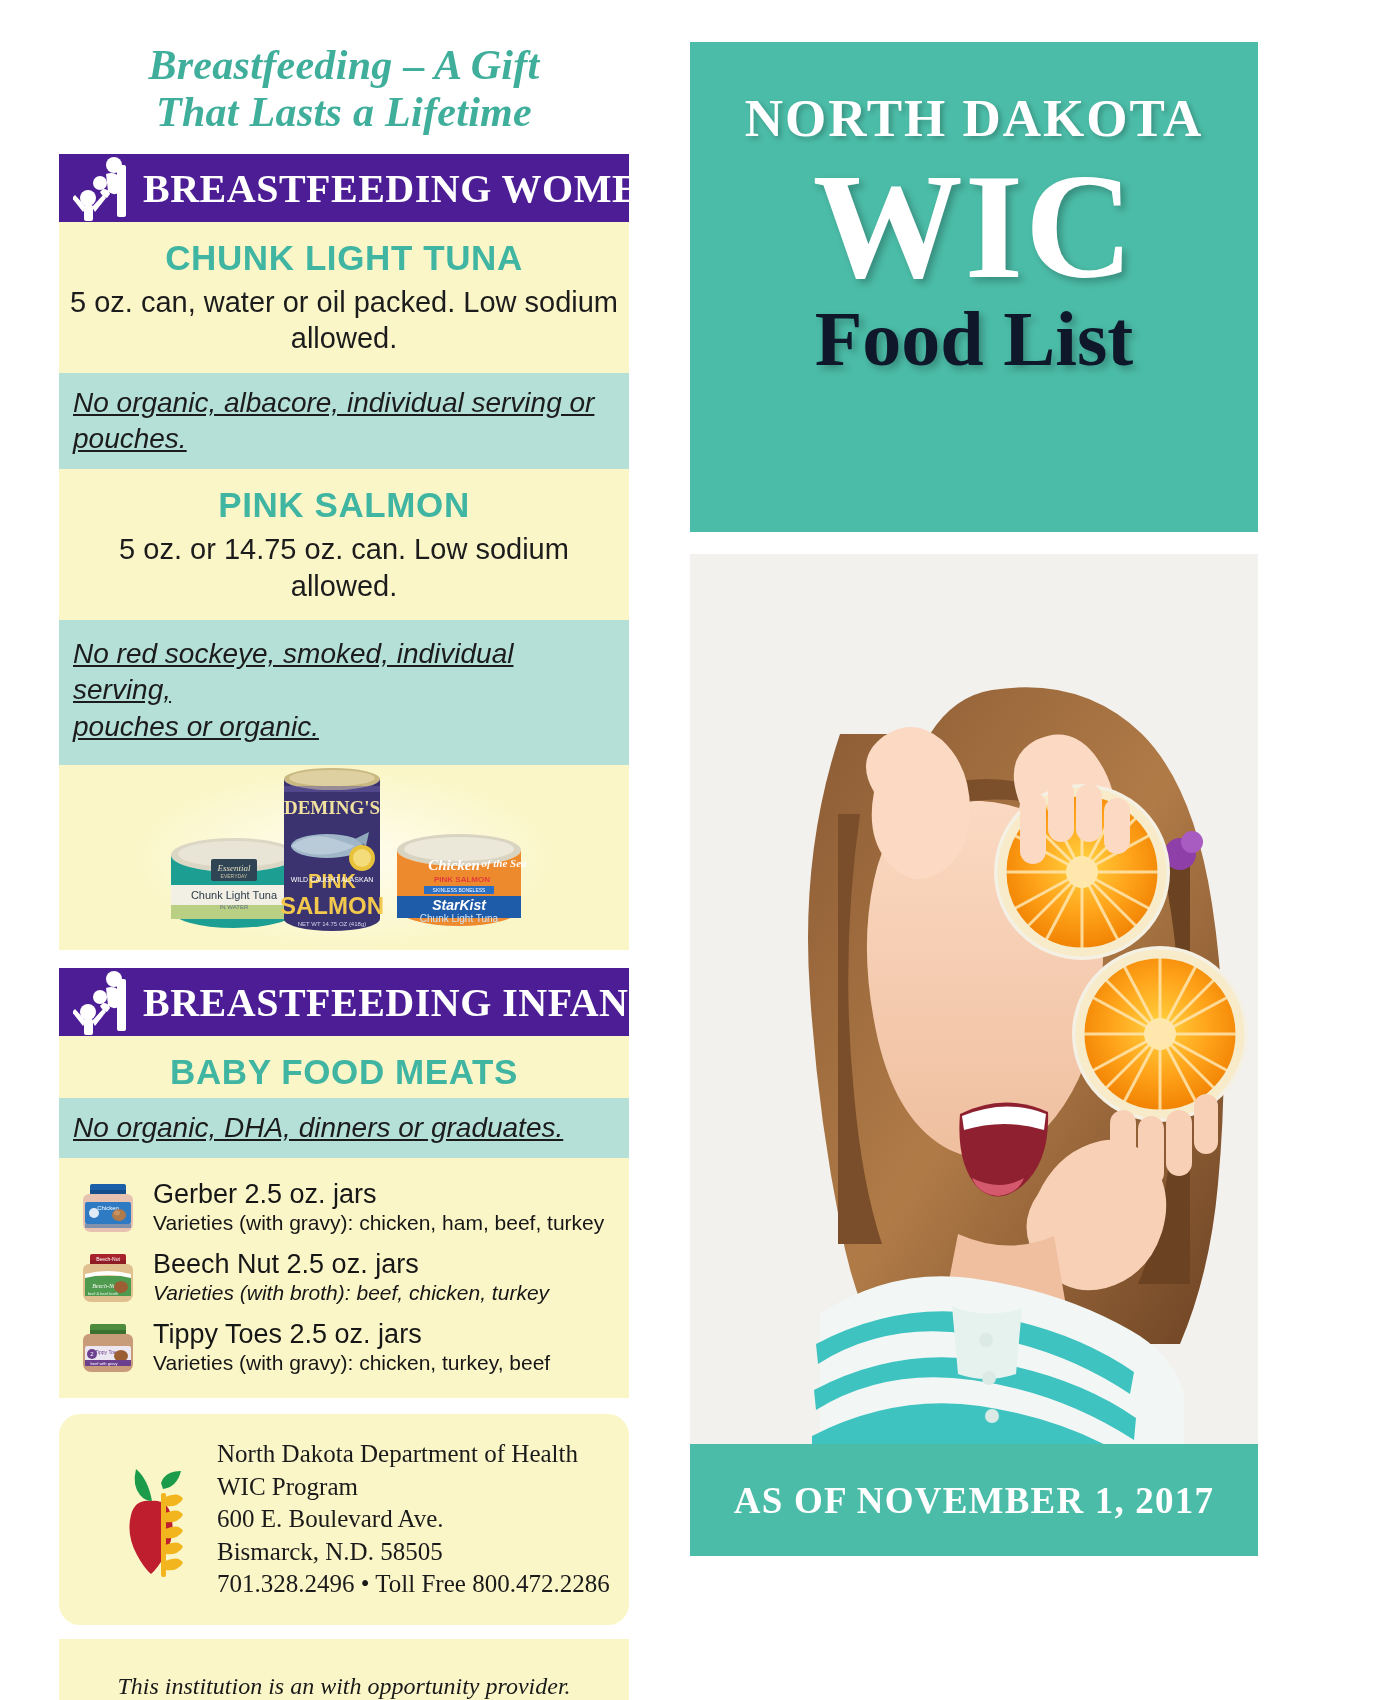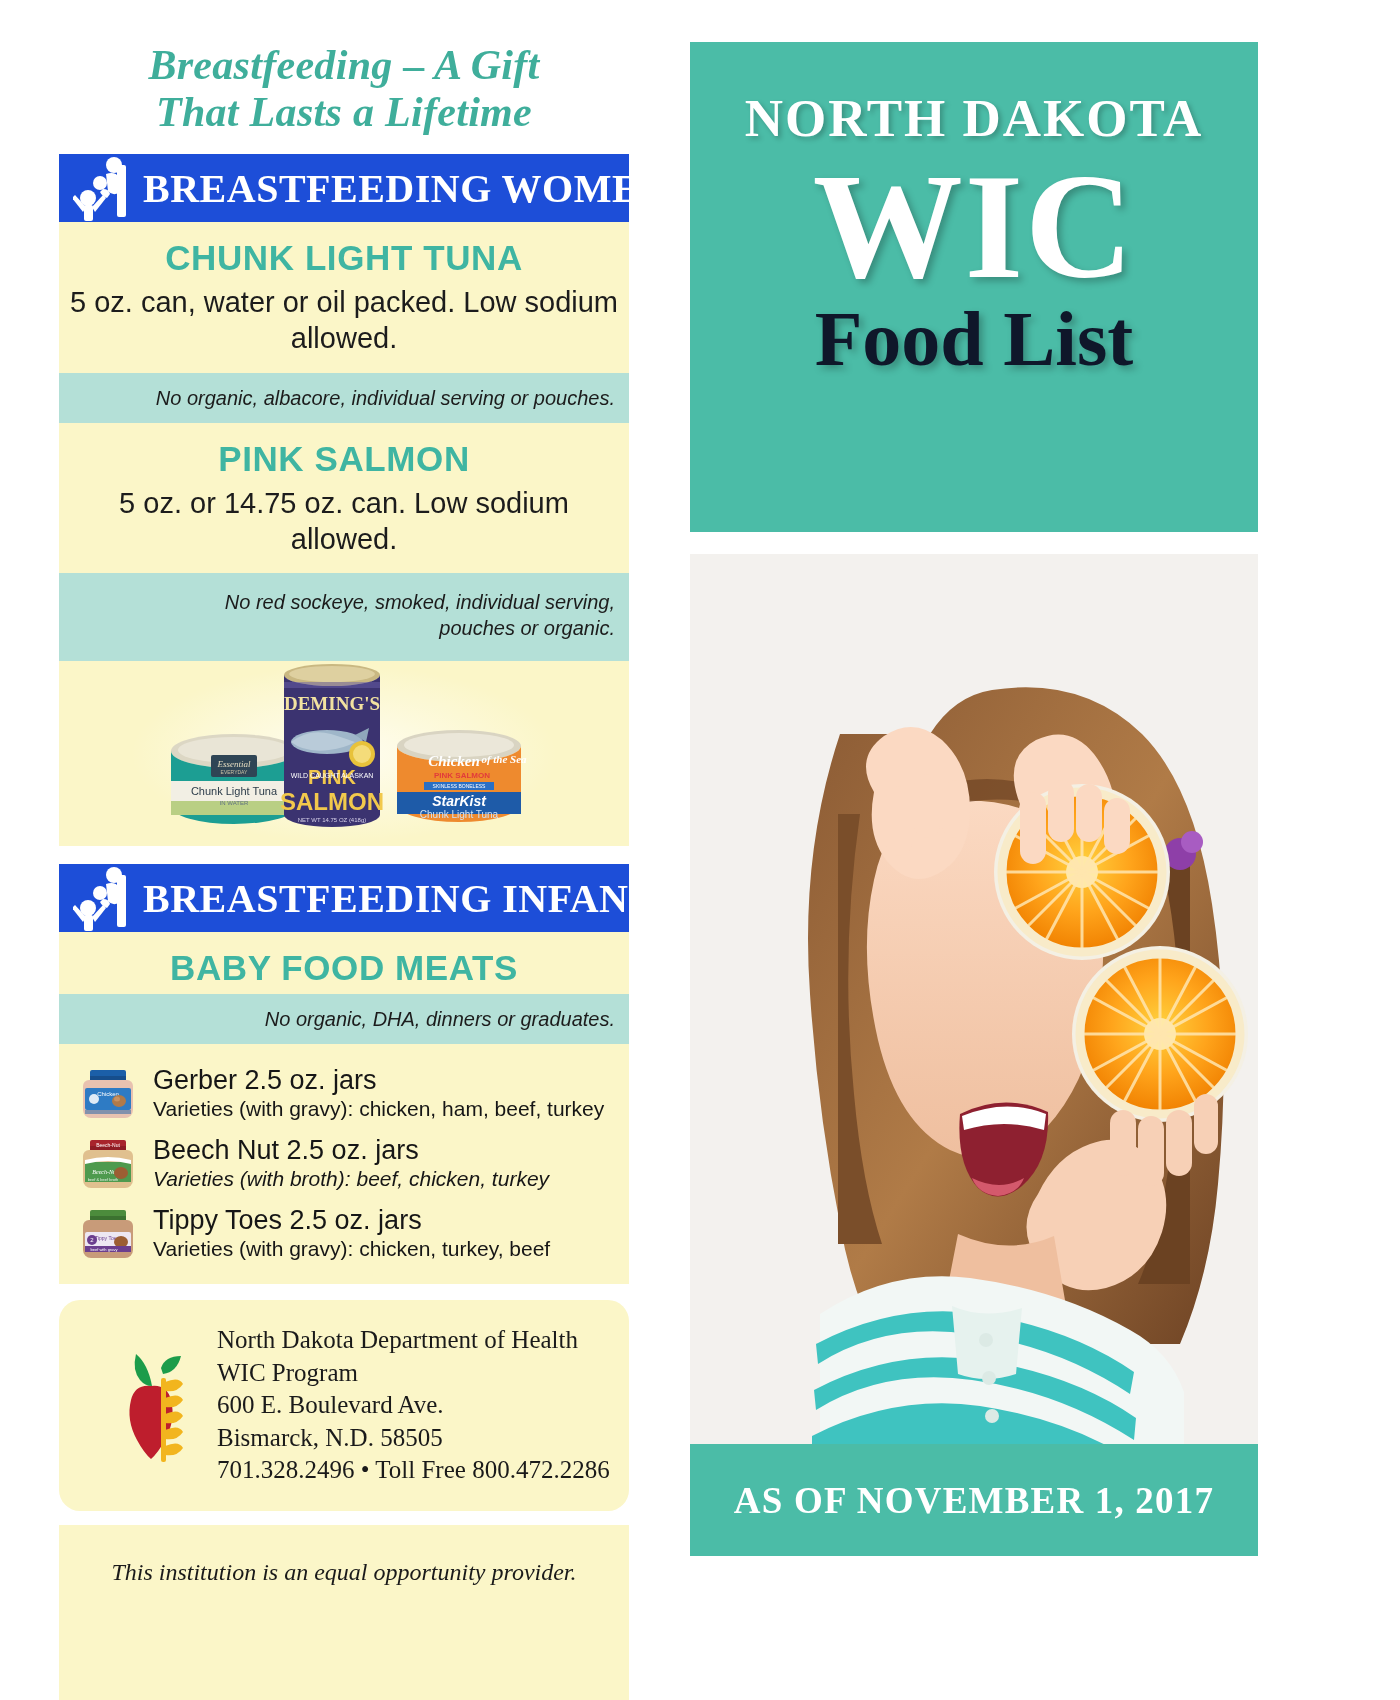--- a/index.html
+++ b/index.html
@@ -9,43 +9,43 @@
   
   #left-column{position:absolute;left:42px;top:0;width:570px;height:1700px;margin-left:17px;}
 
   .tagline{
     text-align:center;font-family:"Liberation Serif", serif;font-style:italic;
     font-weight:bold;color:#3FAE9B;font-size:42px;line-height:1.12;
     padding-top:42px;letter-spacing:.3px;
   }
 
   .section-bar{
-    background:#1d4ed8;height:68px;margin-top:18px;
+    background:#4c1d95;height:68px;margin-top:18px;
     display:flex;align-items:center;position:relative;
   }
   .section-bar .bar-title{
     color:#ffffff;font-family:"Liberation Serif", serif;font-weight:bold;
     font-size:40px;letter-spacing:.5px;margin-left:8px;white-space:nowrap;
   }
   .bf-icon{width:62px;height:66px;margin-left:14px;flex:0 0 auto;}
 
   .cream{background:#FBF6C8;}
   .mint{background:#B4E0D7;}
 
   .food-name{
     text-align:center;color:#3FB5A2;font-weight:bold;font-size:35px;
     letter-spacing:.6px;padding:16px 0 6px 0;
   }
   .food-desc{
     text-align:center;color:#1c1c1c;font-size:29px;padding:0 10px 16px 10px;
     line-height:1.25;
   }
   .note{
-    text-align:right;font-style:italic;color:#1c1c1c;font-size:20px;
-    padding:12px 14px;line-height:1.3;
+    text-align:left;font-style:italic;color:#1c1c1c;font-size:28px;
+    padding:12px 14px;line-height:1.3;text-decoration:underline;
   }
   .note.tall{padding:16px 14px 20px 14px;}
 
   
   .cans-strip{background:#FBF6C8;height:185px;position:relative;overflow:hidden;}
   .can{position:absolute;bottom:0;}
   .can-glow{position:absolute;left:50%;top:50%;transform:translate(-50%,-50%);
     width:430px;height:180px;border-radius:50%;
     background:radial-gradient(ellipse at center,#fffdf0 0%,rgba(251,246,200,0) 70%);}
 
@@ -295,21 +295,21 @@
     <span class="addr-lines">
       <span>North Dakota Department of Health</span><br>
       <span>WIC Program</span><br>
       <span>600 E. Boulevard Ave.</span><br>
       <span>Bismarck, N.D. 58505</span><br>
       <span>701.328.2496 • Toll Free 800.472.2286</span>
     </span>
   </div>
 
   <div class="eo-block">
-    <span class="eo-text">This institution is an equal opportunity provider.</span>
+    <span class="eo-text">This institution is an with opportunity provider.</span>
   </div>
 </div>
 
 <div id="right-column">
 
   <div class="hero">
     <div class="hero-state">NORTH DAKOTA</div>
     <div class="hero-wic">WIC</div>
     <div class="hero-foodlist">Food List</div>
   </div>

